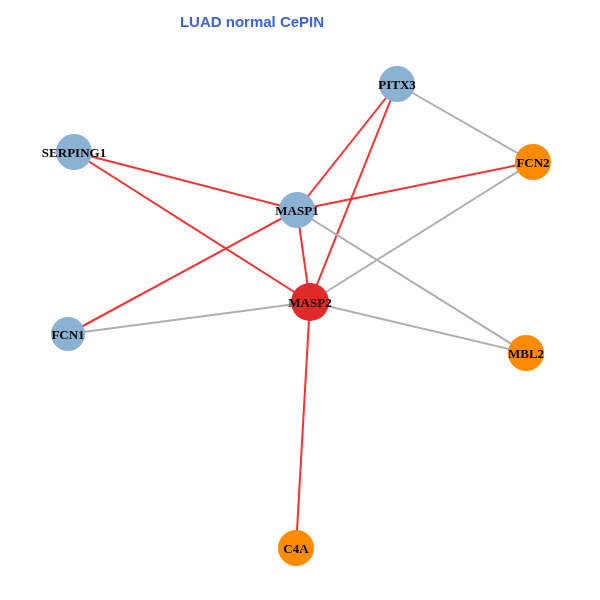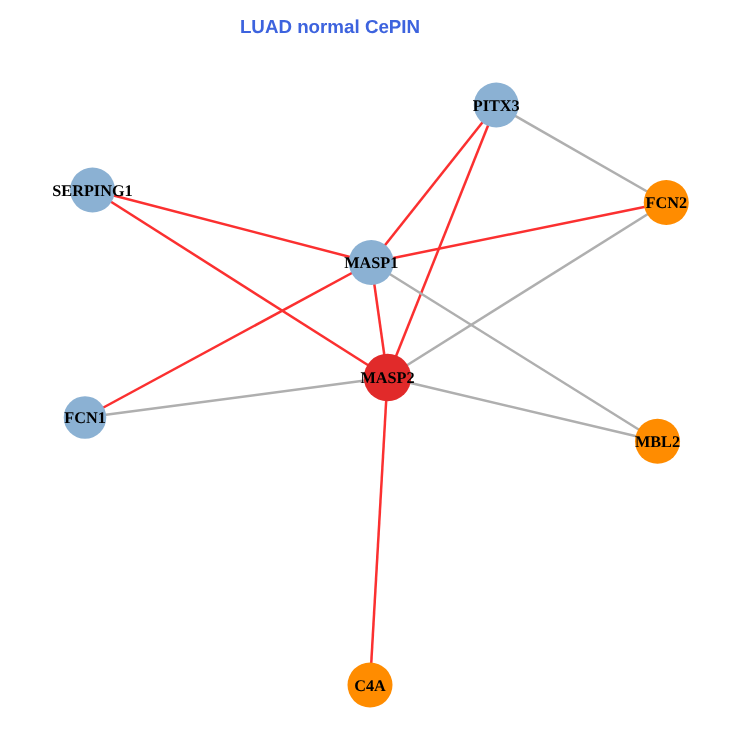--- a/index.html
+++ b/index.html
@@ -7,21 +7,21 @@
     position: relative;
     width: 600px;
     height: 600px;
     background: #ffffff;
     overflow: hidden;
     font-family: "Liberation Sans", "DejaVu Sans", sans-serif;
   }
   #plot-title {
     position: absolute;
     top: 13px;
-    left: 16px;
+    left: 4px;
     width: 496px;
     text-align: center;
     font-size: 15px;
     font-weight: bold;
     font-family: "Liberation Sans", "DejaVu Sans", sans-serif;
   }
   #net { position: absolute; top: 0; left: 0; }
   .node-label {
     font-family: "Liberation Serif", "DejaVu Serif", serif;
     font-weight: bold;

